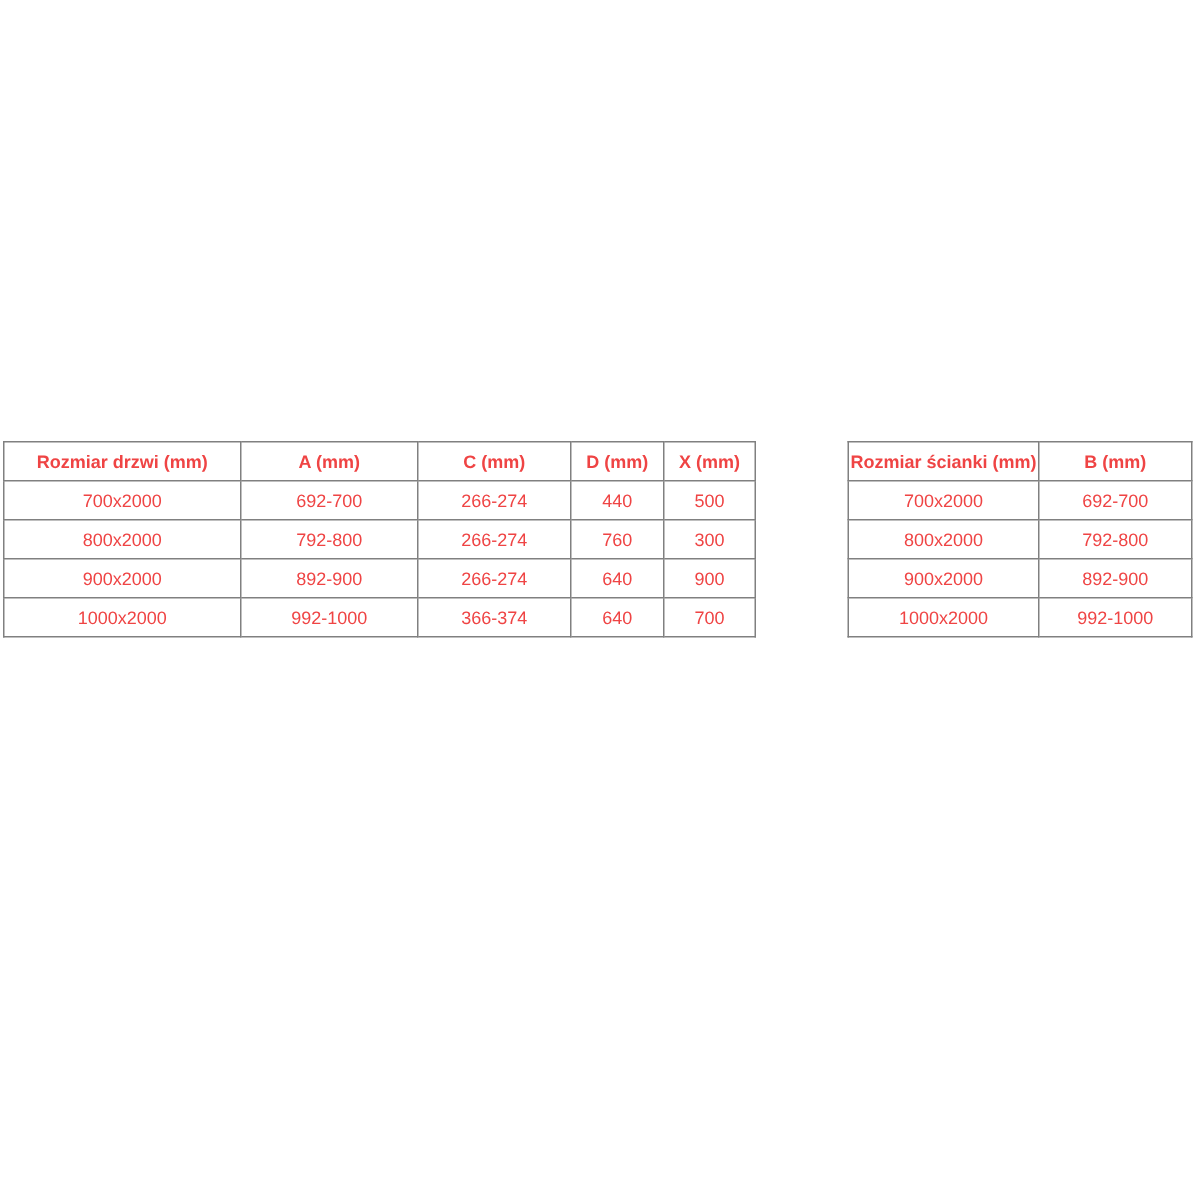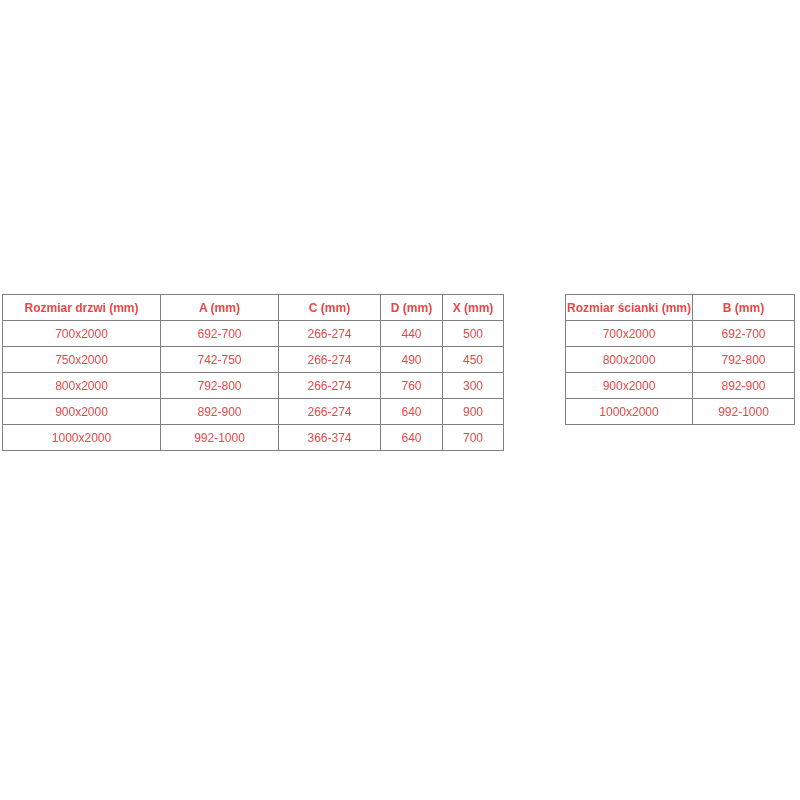--- a/index.html
+++ b/index.html
@@ -74,27 +74,20 @@
     </thead>
     <tbody>
         <tr>
           <td>700x2000</td>
           <td>692-700</td>
           <td>266-274</td>
           <td>440</td>
           <td>500</td>
         </tr>
         <tr>
-          <td>750x2000</td>
-          <td>742-750</td>
-          <td>266-274</td>
-          <td>490</td>
-          <td>450</td>
-        </tr>
-        <tr>
           <td>800x2000</td>
           <td>792-800</td>
           <td>266-274</td>
           <td>760</td>
           <td>300</td>
         </tr>
         <tr>
           <td>900x2000</td>
           <td>892-900</td>
           <td>266-274</td>

